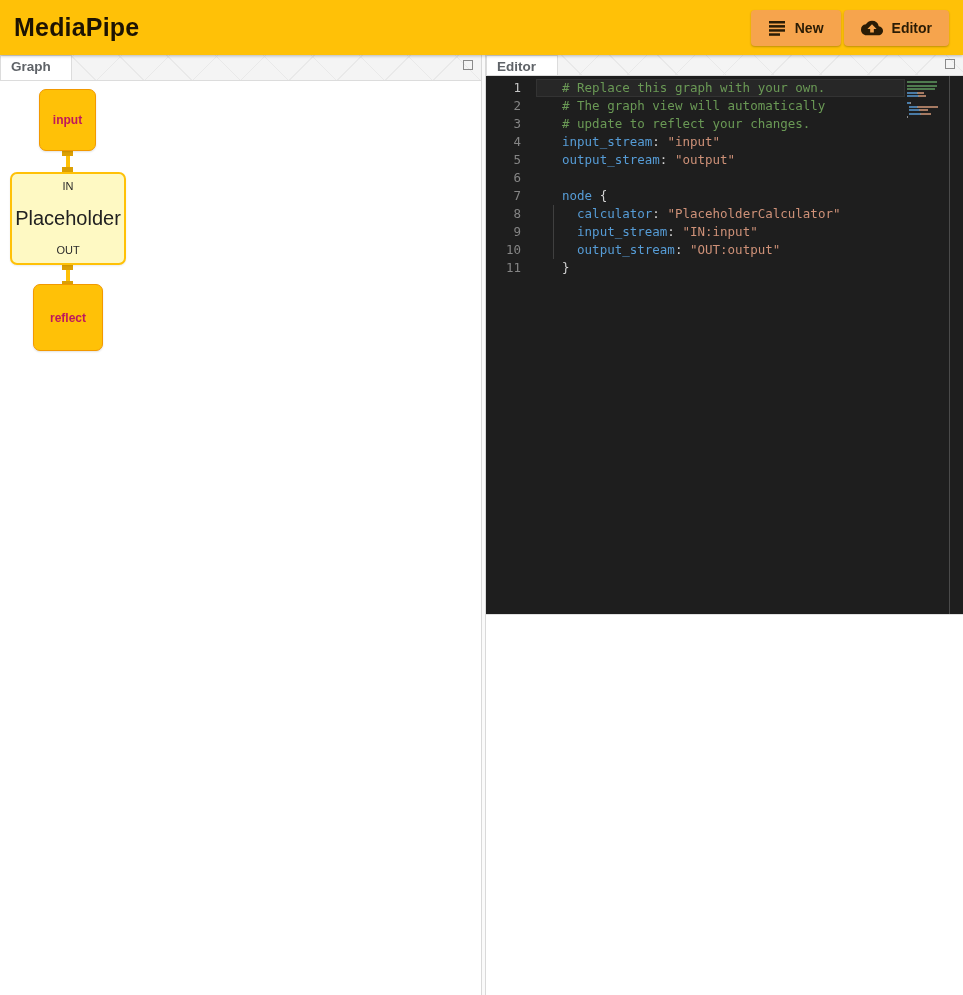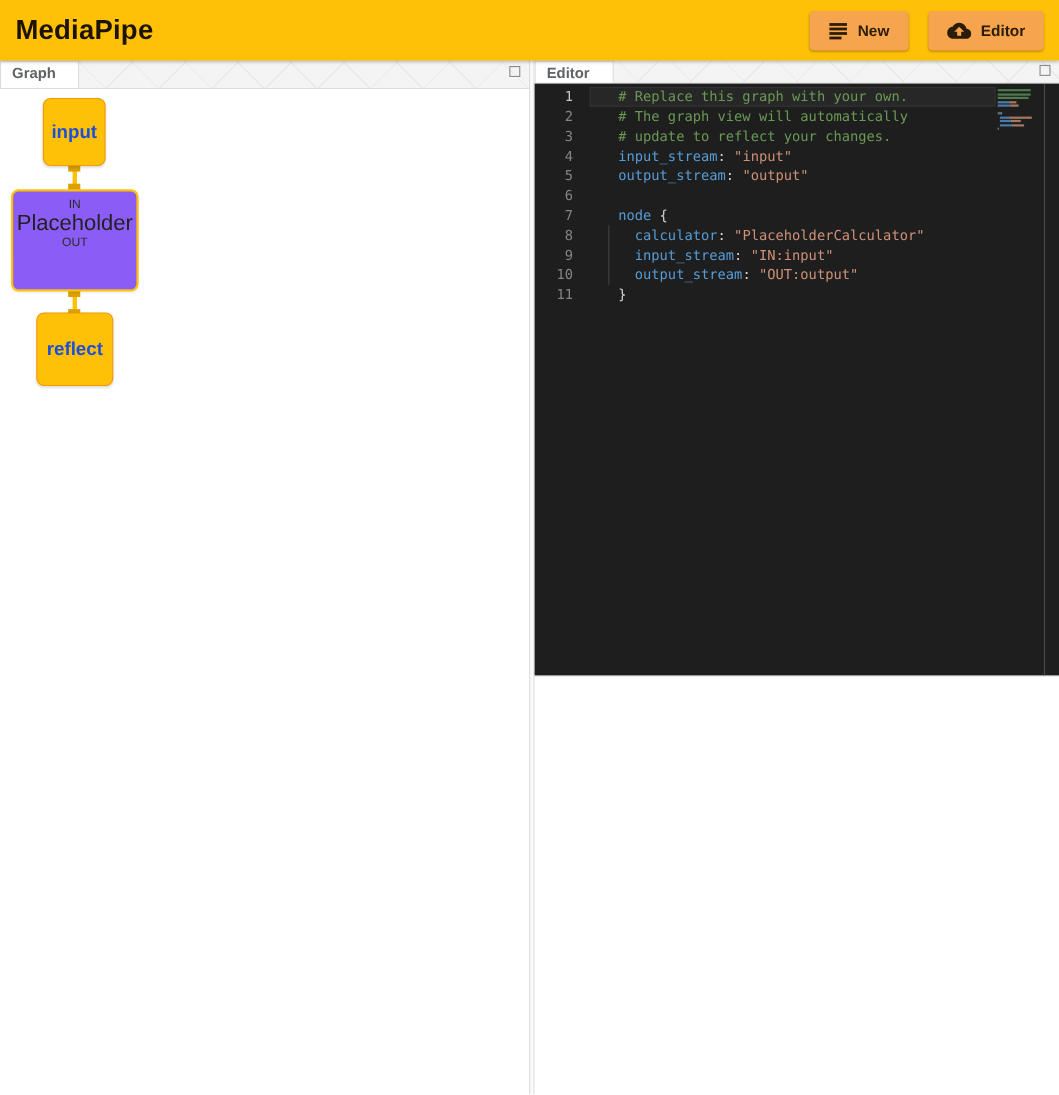--- a/index.html
+++ b/index.html
@@ -20,21 +20,21 @@
     box-shadow: 0 1px 3px rgba(0,0,0,0.25);
     position: relative;
     z-index: 10;
   }
   .app-title {
     font-size: 25px;
     font-weight: bold;
     color: #1d1303;
     letter-spacing: 0.2px;
   }
-  .header-actions { margin-left: auto; display: flex; gap: 18px; }
+  .header-actions { margin-left: auto; display: flex; gap: 3px; }
   .hdr-btn {
     display: flex; align-items: center; gap: 9px;
     height: 36px; padding: 0 17px;
     background: #F6A44D;
     border: none; border-radius: 4px;
     font-family: "Liberation Sans", sans-serif;
     font-size: 14px; font-weight: bold; color: #2a1c05;
     box-shadow: 0 1px 2px rgba(0,0,0,0.25);
     cursor: pointer;
   }
@@ -87,27 +87,27 @@
   .graph-content { position: relative; flex: 1; background: #ffffff; overflow: hidden; }
   .gnode {
     position: absolute;
     display: flex; align-items: center; justify-content: center;
     border-radius: 7px;
     cursor: grab;
   }
   .gnode.stream {
     background: #FFC107;
     border: 1.5px solid #F29900;
-    font-size: 17px; font-weight: bold; color: #1d4ed8;
+    font-size: 12px; font-weight: bold; color: #be185d;
     box-shadow: 0 1px 2px rgba(0,0,0,0.12);
   }
   .gnode.calc {
-    background: #8b5cf6;
+    background: #fef9c3;
     border: 2px solid #FFC107;
-    flex-direction: column; justify-content: flex-start;
+    flex-direction: column; justify-content: space-between;
     padding: 6px 0 7px 0;
     box-shadow: 0 1px 2px rgba(0,0,0,0.08);
   }
   .gnode.calc .port-label { font-size: 11px; color: #2b2b2b; }
   .gnode.calc .calc-label { font-size: 20px; font-weight: 500; color: #212121; }
   .gedge { position: absolute; width: 4px; background: #FFC107; }
   .gport { position: absolute; width: 11px; height: 11px; background: #DCA004; }
 
   
   .editor-panel { height: 559px; display: flex; flex-direction: column; flex: none; }

